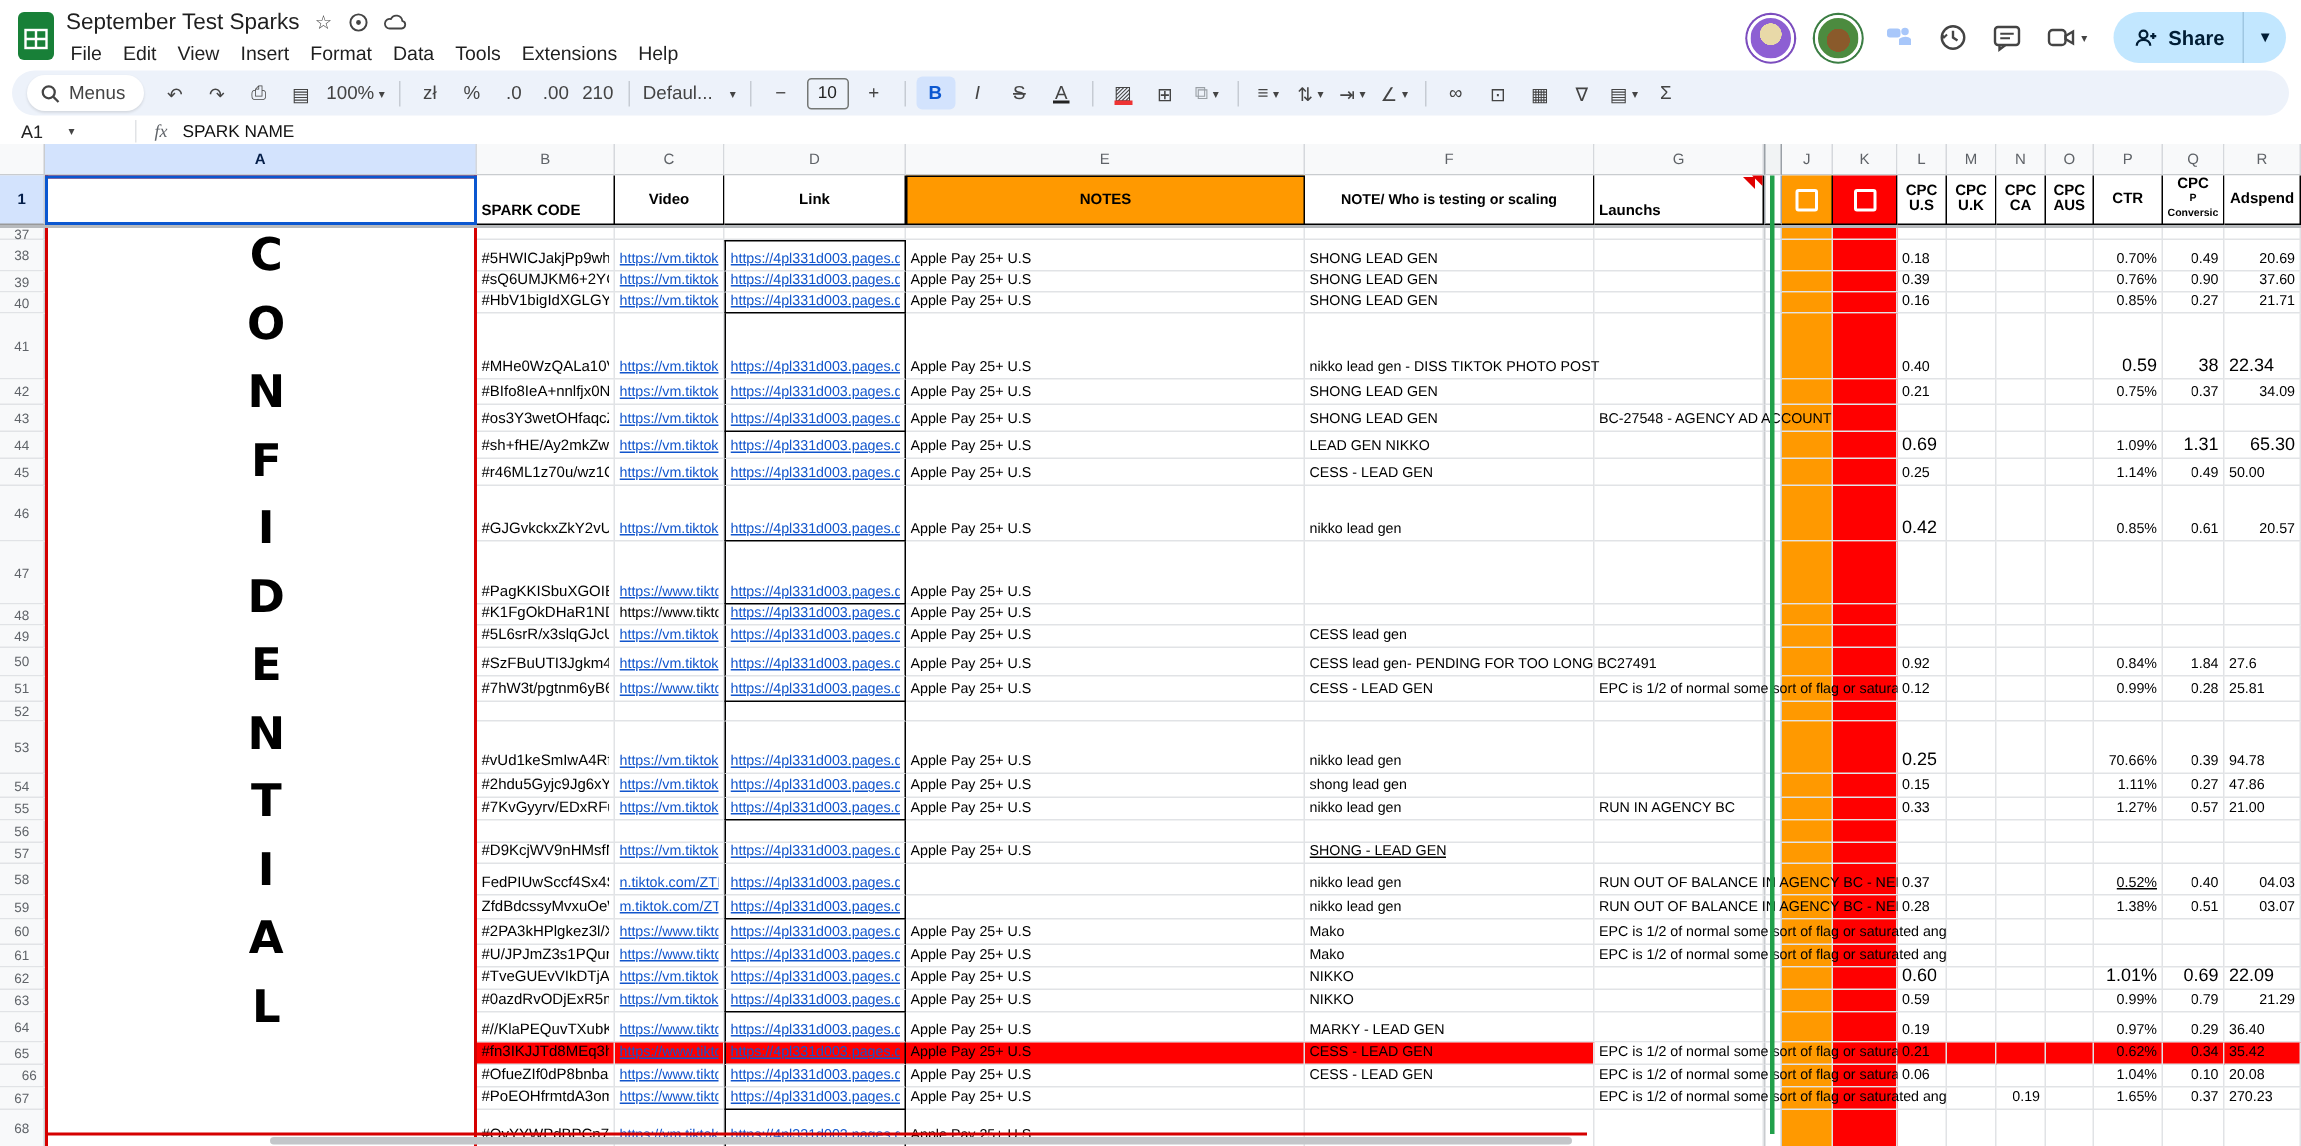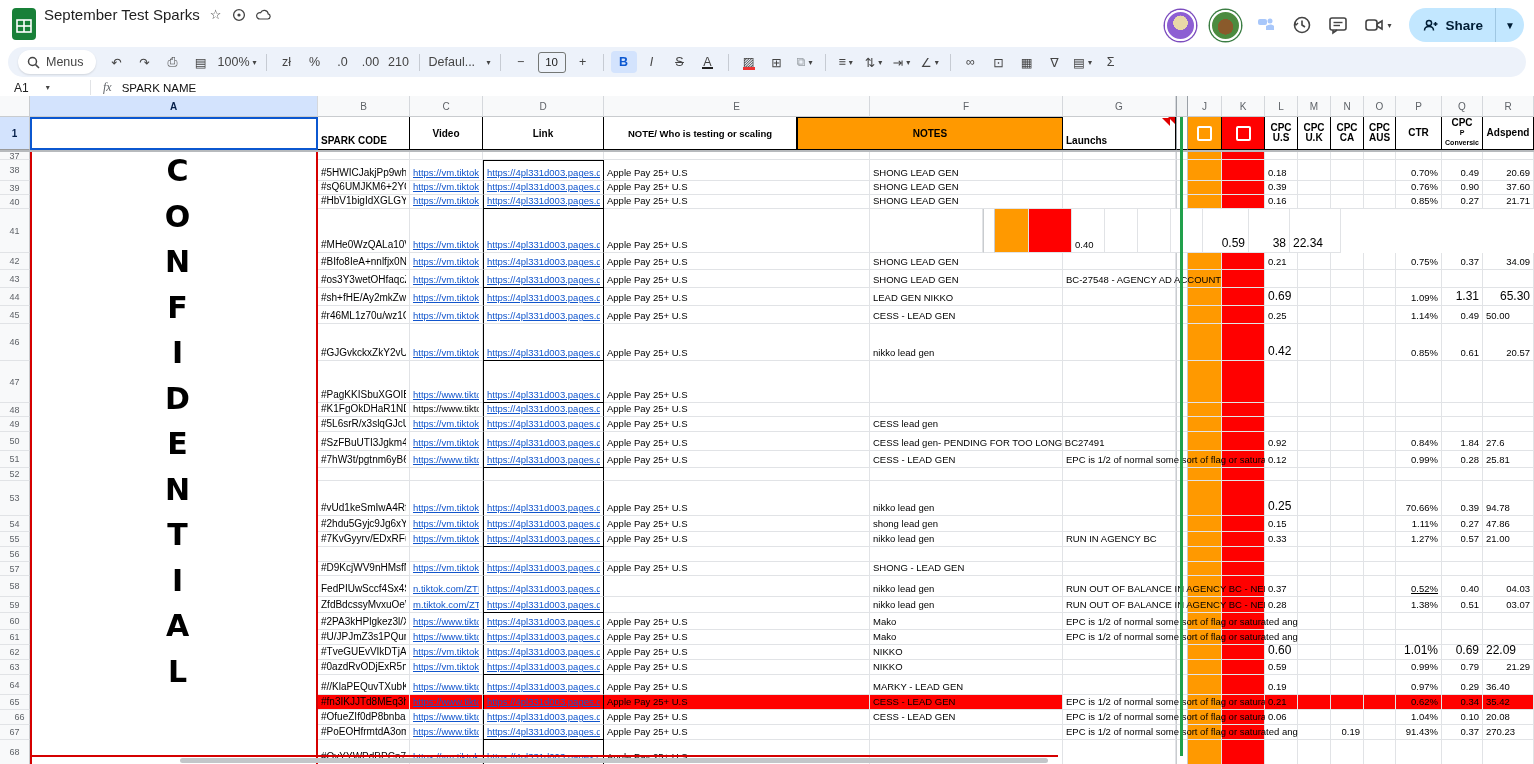--- a/index.html
+++ b/index.html
@@ -108,20 +108,31 @@
             <circle cx="7" cy="7" r="5.4" fill="none" stroke="#444" stroke-width="1.3"></circle>
             <circle cx="7" cy="7" r="1.6" fill="#444"></circle>
           </svg>
       </span>
       <span class="title-ic">
         <svg width="16" height="12" viewBox="0 0 16 12">
             <path d="M4 10 a3.2 3.2 0 1 1 .6-6.3 a4 4 0 0 1 7.6 1.2 a2.6 2.6 0 0 1 -.4 5.1 z" fill="none" stroke="#444" stroke-width="1.2"></path>
           </svg>
       </span>
     </div>
+    <div id="menubar">
+        <span class="menu-item">File</span>
+        <span class="menu-item">Edit</span>
+        <span class="menu-item">View</span>
+        <span class="menu-item">Insert</span>
+        <span class="menu-item">Format</span>
+        <span class="menu-item">Data</span>
+        <span class="menu-item">Tools</span>
+        <span class="menu-item">Extensions</span>
+        <span class="menu-item">Help</span>
+      </div>
     <div id="right-cluster">
       <div class="avatar" style="background:radial-gradient(circle at 50% 40%, #e8d9a8 0 34%, #8d5fd3 35%);"></div>
       <div class="avatar a2" style="background:radial-gradient(circle at 50% 55%, #8a5a2b 0 38%, #4c8b3f 39%);"></div>
       <span class="chrome-ic">
         <svg width="22" height="22" viewBox="0 0 22 22">
             <circle cx="15" cy="7" r="2.5" fill="#a8c7fa"></circle>
             <rect x="3" y="5" width="9" height="6" rx="2" fill="#a8c7fa"></rect>
             <path d="M11 12 c3-2 6-2 8 0 l0 4 l-8 0 z" fill="#a8c7fa"></path>
           </svg>
       </span>
@@ -376,25 +387,25 @@
       <div style="width: 288px;"></div>
       <div class="h1 bl" style="width: 92px;">
         <span>SPARK CODE</span>
       </div>
       <div class="h1 center" style="width: 73px;">
         <span>Video</span>
       </div>
       <div class="h1 center" style="width: 121px;">
         <span>Link</span>
       </div>
+      <div class="h1 center" style="width: 266px; background: rgb(255, 153, 0); border: 1.5px solid rgb(0, 0, 0);">
+        <span>NOTES</span>
+      </div>
       <div class="h1 center" style="width: 193px;">
         <span style="font-size: 9.5px;">NOTE/ Who is testing or scaling</span>
-      </div>
-      <div class="h1 center" style="width: 266px; background: rgb(255, 153, 0); border: 1.5px solid rgb(0, 0, 0);">
-        <span>NOTES</span>
       </div>
       <div class="h1 bl" style="width: 113px;">
         <span>Launchs</span>
         <span style="position: absolute; right: 0px; top: 0px; width: 0px; height: 0px; border-top: 7px solid rgb(224, 0, 0); border-left: 7px solid transparent;"></span>
       </div>
       <div class="h1 center" style="width: 12px; border-right: 1px solid rgb(154, 160, 166); border-left: 1px solid rgb(154, 160, 166);"></div>
       <div class="h1 center" style="width: 34px; background: rgb(255, 153, 0); align-items: center;">
         <span class="cbx"></span>
       </div>
       <div class="h1 center" style="width: 43px; background: rgb(255, 0, 0); align-items: center;">
@@ -590,20 +601,23 @@
         </div>
         <div class="cell" style="width: 73px; height: 44px;">
           <span class="lnk">https://vm.tiktok.c</span>
         </div>
         <div class="cell" style="width: 121px; height: 44px; border-left: 1px solid rgb(0, 0, 0); border-right: 1px solid rgb(0, 0, 0);">
           <span class="lnk">https://4pl331d003.pages.dev</span>
         </div>
         <div class="cell" style="width: 266px; height: 44px;">
           <span>Apple Pay 25+ U.S</span>
         </div>
+        <div class="cell ovfc" style="width: 193px; height: 44px;">
+          <span class="ovf" style="width: 300px;">nikko lead gen - DISS TIKTOK PHOTO POST</span>
+        </div>
         <div class="cell" style="width: 113px; height: 44px;"></div>
         <div class="cell" style="width: 12px; height: 44px; border-left: 1px solid rgb(201, 204, 207); border-right: 1px solid rgb(201, 204, 207);"></div>
         <div class="cell" style="width: 34px; height: 44px; background: rgb(255, 153, 0);"></div>
         <div class="cell" style="width: 43px; height: 44px; background: rgb(255, 0, 0);"></div>
         <div class="cell" style="width: 33px; height: 44px;">
           <span>0.40</span>
         </div>
         <div class="cell" style="width: 33px; height: 44px;"></div>
         <div class="cell" style="width: 33px; height: 44px;"></div>
         <div class="cell" style="width: 32px; height: 44px;"></div>
@@ -1097,21 +1111,21 @@
         </div>
         <div class="cell" style="width: 73px; height: 14px;">
           <span class="lnk">https://vm.tiktok.c</span>
         </div>
         <div class="cell" style="width: 121px; height: 14px; border-left: 1px solid rgb(0, 0, 0); border-right: 1px solid rgb(0, 0, 0);">
           <span class="lnk">https://4pl331d003.pages.dev</span>
         </div>
         <div class="cell" style="width: 266px; height: 14px;">
           <span>Apple Pay 25+ U.S</span>
         </div>
-        <div class="cell" style="width: 193px; height: 14px;">
+        <div class="cell" style="width: 193px; height: 14px; text-decoration: underline;">
           <span>SHONG - LEAD GEN</span>
         </div>
         <div class="cell" style="width: 113px; height: 14px;"></div>
         <div class="cell" style="width: 12px; height: 14px; border-left: 1px solid rgb(201, 204, 207); border-right: 1px solid rgb(201, 204, 207);"></div>
         <div class="cell" style="width: 34px; height: 14px; background: rgb(255, 153, 0);"></div>
         <div class="cell" style="width: 43px; height: 14px; background: rgb(255, 0, 0);"></div>
         <div class="cell" style="width: 33px; height: 14px;"></div>
         <div class="cell" style="width: 33px; height: 14px;"></div>
         <div class="cell" style="width: 33px; height: 14px;"></div>
         <div class="cell" style="width: 32px; height: 14px;"></div>
@@ -1455,21 +1469,21 @@
         <div class="cell" style="width: 12px; height: 15px; border-left: 1px solid rgb(201, 204, 207); border-right: 1px solid rgb(201, 204, 207);"></div>
         <div class="cell" style="width: 34px; height: 15px; background: rgb(255, 153, 0);"></div>
         <div class="cell" style="width: 43px; height: 15px; background: rgb(255, 0, 0);"></div>
         <div class="cell" style="width: 33px; height: 15px;"></div>
         <div class="cell" style="width: 33px; height: 15px;"></div>
         <div class="cell ar" style="width: 33px; height: 15px;">
           <span>0.19</span>
         </div>
         <div class="cell" style="width: 32px; height: 15px;"></div>
         <div class="cell ar" style="width: 46px; height: 15px;">
-          <span>91.43%</span>
+          <span>1.65%</span>
         </div>
         <div class="cell ar" style="width: 41px; height: 15px;">
           <span>0.37</span>
         </div>
         <div class="cell" style="width: 51px; height: 15px;">
           <span>270.23</span>
         </div>
       </div>
       <div class="row" style="height: 25px;">
         <div class="cell" style="width: 92px; height: 25px;">

